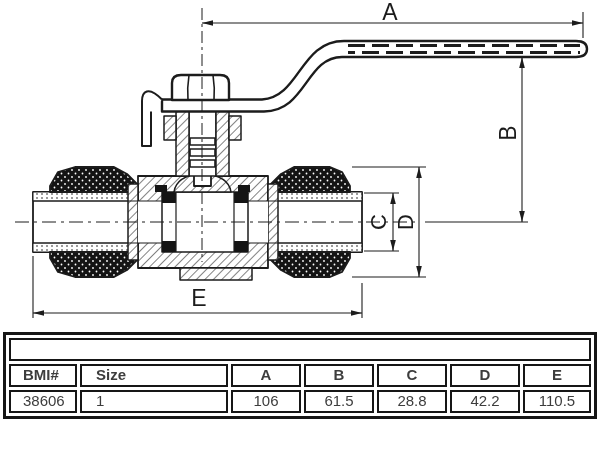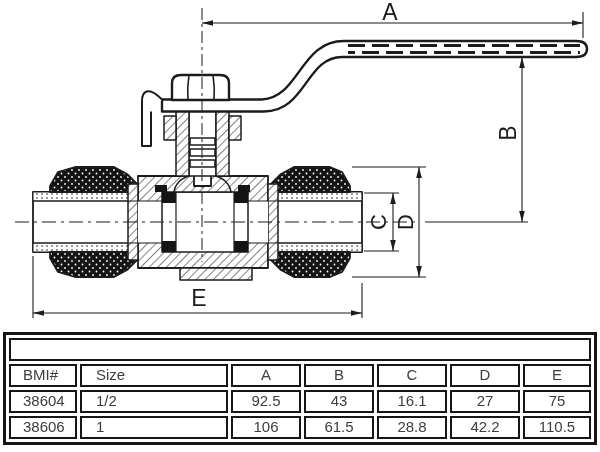--- a/index.html
+++ b/index.html
@@ -20,21 +20,21 @@
   }
   table.spec td, table.spec th{
     border:2px solid #161616;background:#ffffff;
     font-size:15px;line-height:16px;padding:1px 0 2px 0;
     overflow:hidden;white-space:nowrap;
   }
   th.title-bar{
     background:#161616;color:#ffffff;text-align:left;
     font-size:16px;font-weight:bold;padding:2px 0 3px 14px;border:2px solid #161616;
   }
-  .col-head{font-weight:normal;color:#3d3d3d;}
+  .col-head{font-weight:bold;color:#3d3d3d;}
   .cl{text-align:left;padding-left:12px!important;}
   .cl2{text-align:left;padding-left:14px!important;margin-left:20px;}
   .cc{text-align:center;}
 </style>
 </head>
 <body>
 
 <div class="diagram-wrap">
 <svg width="600" height="331" viewBox="0 0 600 331" xmlns="http://www.w3.org/2000/svg">
   <defs>
@@ -196,29 +196,20 @@
     <tr>
       <th class="col-head cl">BMI#</th>
       <th class="col-head cl2">Size</th>
       <th class="col-head cc">A</th>
       <th class="col-head cc">B</th>
       <th class="col-head cc">C</th>
       <th class="col-head cc">D</th>
       <th class="col-head cc">E</th>
     </tr>
     <tr>
-      <td class="cl">38604</td>
-      <td class="cl2">1/2</td>
-      <td class="cc">92.5</td>
-      <td class="cc">43</td>
-      <td class="cc">16.1</td>
-      <td class="cc">27</td>
-      <td class="cc">75</td>
-    </tr>
-    <tr>
       <td class="cl">38606</td>
       <td class="cl2">1</td>
       <td class="cc">106</td>
       <td class="cc">61.5</td>
       <td class="cc">28.8</td>
       <td class="cc">42.2</td>
       <td class="cc">110.5</td>
     </tr>
   </tbody>
     </table>

